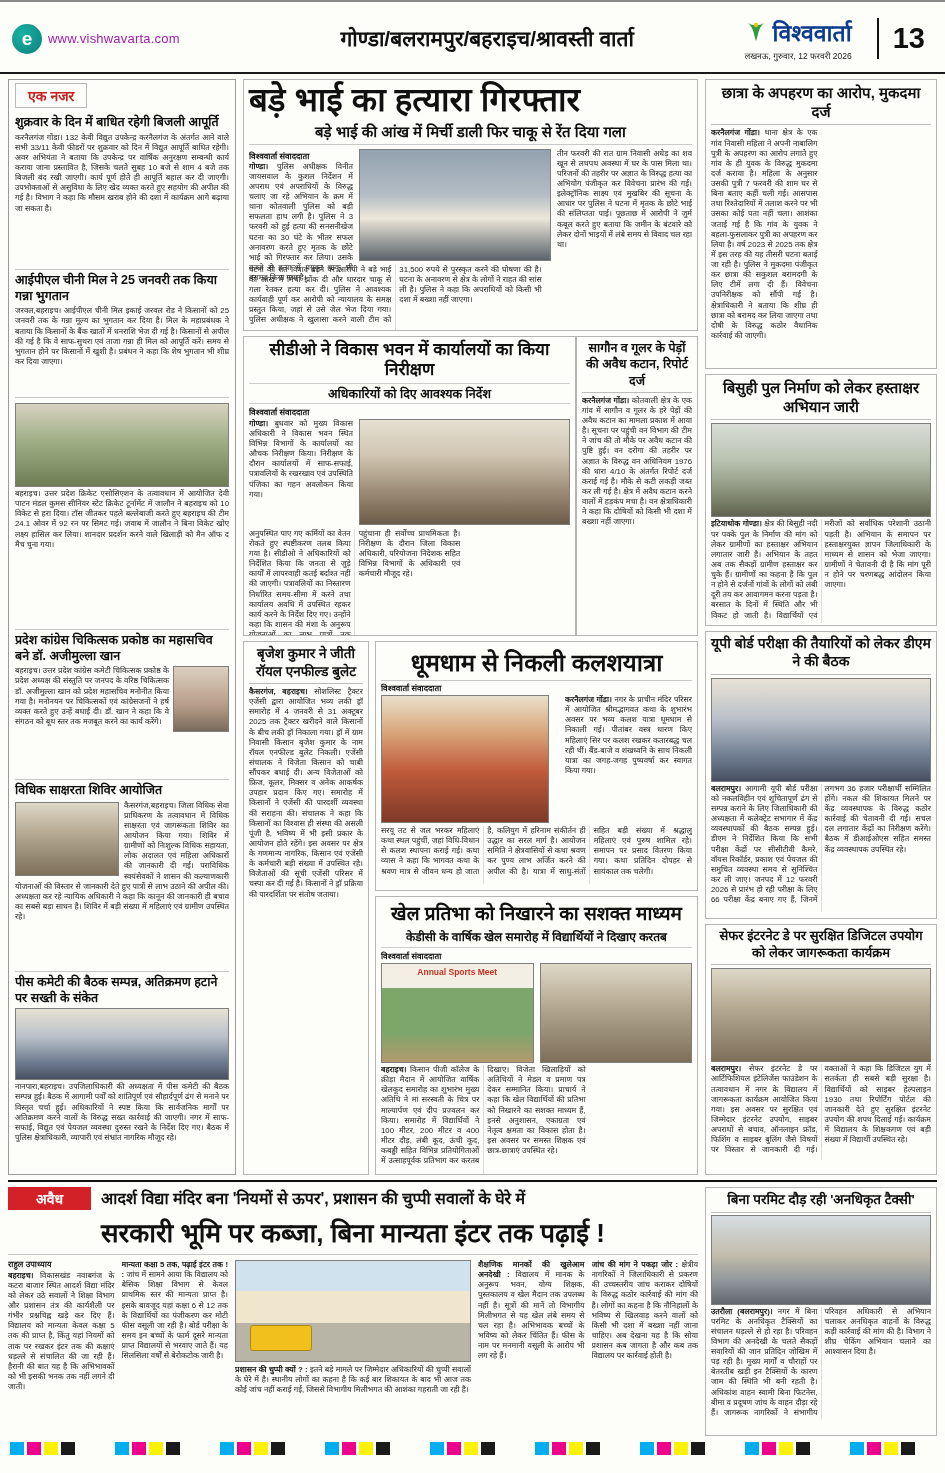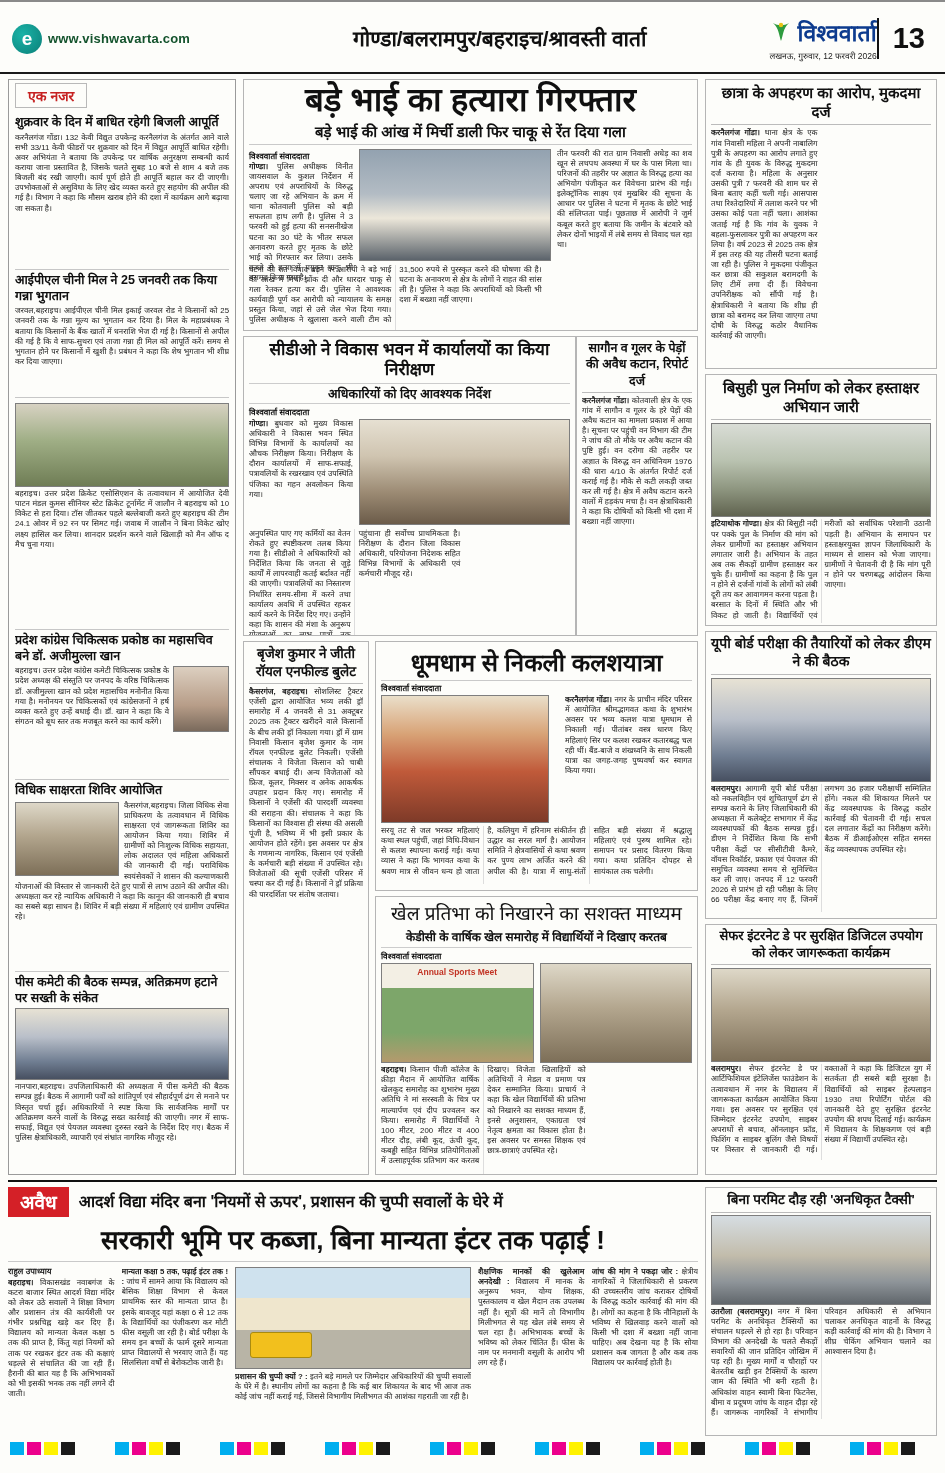--- a/index.html
+++ b/index.html
@@ -5,23 +5,23 @@
   html,body{margin:0;padding:0;background:#e8e8e4}
   *{box-sizing:border-box}
   .page{width:945px;height:1473px;margin:0 auto;background:#fdfdfa;color:#101010;
         font-family:"Liberation Sans","DejaVu Sans",sans-serif;overflow:hidden;
         display:flex;flex-direction:column;border-top:2px solid #8a8a8a}
   
   .masthead{display:flex;align-items:center;gap:10px;padding:8px 12px 5px;border-bottom:2px solid #1a1a1a;height:72px;flex:0 0 auto}
   .mh-left{display:flex;align-items:center;gap:6px;width:218px}
   .elogo{width:30px;height:30px;border-radius:50%;background:radial-gradient(circle at 35% 35%,#1ab3a7,#0b7f78);
          color:#fff;font-weight:bold;font-size:19px;display:flex;align-items:center;justify-content:center;flex:0 0 auto}
-  .site-url{font-size:13px;font-weight:bold;letter-spacing:.2px;color:#14532d}
+  .site-url{font-size:13px;font-weight:normal;letter-spacing:.2px;color:#a21caf}
   .mh-center{flex:1;text-align:center;font-size:21px;font-weight:bold;line-height:1.1}
-  .mh-right{display:flex;align-items:center;gap:0}
+  .mh-right{display:flex;align-items:center;gap:25px}
   .brand-block{text-align:center}
   .brand-row{display:flex;align-items:center;justify-content:center;gap:4px}
   .brand-name{font-size:23px;font-weight:bold;color:#0d3b8e}
   .edition{font-size:8.5px;color:#222;margin-top:2px}
   .pagenum{font-size:29px;font-weight:bold;border-left:2px solid #111;padding:4px 8px 4px 14px}
   
   .body{font-size:7.8px;line-height:1.3;text-align:justify;color:#1b1b1b;overflow:hidden;column-fill:auto}
   .c2{column-count:2;column-gap:7px;column-rule:1px solid #ddd}
   .c3{column-count:3;column-gap:8px;column-rule:1px solid #ddd}
   .byl{font-size:8.2px;font-weight:bold;margin:1px 0}
@@ -48,21 +48,21 @@
   .ek-item{border-bottom:1px solid #c7c7c7;padding:3px 0;overflow:hidden}
   .ek-hl{font-size:12.5px;font-weight:bold;line-height:1.25;margin-bottom:2px}
   .ek-1{height:158px}.ek-2{height:128px}.ek-3{height:232px}.ek-4{height:150px}.ek-5{height:192px}.ek-6{height:196px;border-bottom:none}
   .ek-photo{width:100%;height:84px;margin:2px 0}
   .ek-photo-sm{float:right;width:56px;height:66px;margin:0 0 2px 4px}
   .ek-photo-left{float:left;width:104px;height:74px;margin:1px 5px 2px 0}
   .col-mid{flex:1;display:flex;flex-direction:column;gap:5px;min-width:0}
   .col-right{width:232px;display:flex;flex-direction:column;gap:5px}
   
   .lead{height:252px}
-  .lead-hl{font-size:33px;font-weight:900;text-align:center;line-height:1.05}
+  .lead-hl{font-size:33px;font-weight:900;text-align:left;line-height:1.05}
   .lead-sub{font-size:15px;font-weight:bold;text-align:center;margin:3px 0 4px;border-bottom:1px solid #c9c9c9;padding-bottom:3px}
   .lead-row{display:flex;gap:6px;height:112px}
   .lead-col1{width:104px}
   .lead-photo{width:192px;height:112px}
   .lead-col2{flex:1;min-width:0}
   .lead-bottom{margin-top:4px;height:70px}
   
   .row2{display:flex;height:300px}
   .cdo{flex:1;min-width:0}
   .cdo-hl{font-size:17px;font-weight:bold;text-align:center;line-height:1.2}
@@ -77,21 +77,21 @@
   .row3{display:flex;gap:6px;flex:1;min-height:0}
   .brijesh{width:126px}
   .row3-right{flex:1;display:flex;flex-direction:column;gap:5px;min-width:0}
   .kalash{height:250px}
   .kalash-hl{font-size:24px;font-weight:900;text-align:center;border-bottom:1px solid #c9c9c9;padding-bottom:2px}
   .kalash-row{display:flex;gap:16px;height:128px;margin-top:2px}
   .kalash-photo{width:168px;height:128px}
   .kalash-col{flex:1;min-width:0}
   .kalash-bottom{margin-top:3px;height:58px}
   .khel{flex:1;min-height:0}
-  .khel-hl{font-size:19px;font-weight:400;text-align:center}
+  .khel-hl{font-size:19px;font-weight:700;text-align:center}
   .khel-sub{font-size:12px;font-weight:bold;text-align:center;margin:2px 0;border-bottom:1px solid #ccc;padding-bottom:2px}
   .khel-photos{display:flex;gap:6px;height:100px;margin:2px 0}
   .khel-photo{flex:1}
   .khel-bottom{height:110px}
   
   .rhl{font-size:15px;font-weight:bold;text-align:center;line-height:1.28;border-bottom:1px solid #bbb;padding-bottom:3px;margin-bottom:3px}
   .chhatra{height:290px}
   .chhatra .body{height:234px}
   .bisuhi{height:252px}
   .r-photo{width:100%;height:94px;margin:2px 0}
@@ -99,21 +99,21 @@
   .upboard{height:288px}
   .upboard .r-photo{height:104px}
   .upboard .body{height:128px}
   .safer{flex:1;min-height:0}
   .safer .rhl{font-size:13px}
   .safer .body{height:96px}
   
   .bottom{border-top:2.5px solid #111;margin:2px 8px 0;padding-top:5px;display:flex;gap:7px;height:256px;flex:0 0 auto}
   .bottom-left{flex:1;min-width:0;overflow:hidden}
   .b-kickrow{display:flex;align-items:center;gap:10px}
-  .b-tag{background:#d42027;color:#fff;font-weight:bold;font-size:19px;padding:2px 12px;flex:0 0 auto}
+  .b-tag{background:#d42027;color:#fff;font-weight:bold;font-size:14px;padding:2px 28px;flex:0 0 auto}
   .b-kicker{font-size:16px;font-weight:bold;line-height:1.2}
   .b-hl{font-size:26px;font-weight:900;text-align:center;margin:4px 0 5px;border-bottom:1px solid #c9c9c9;padding-bottom:4px}
   .b-grid{display:grid;grid-template-columns:1fr 1fr 236px 1fr 1fr;gap:7px;height:176px}
   .b-grid .body{height:100%}
   .b-photo{width:100%;height:102px}
   .b-phtext{height:66px;margin-top:3px}
   .bottom-right{width:232px;border:1px solid #b5b5b5;padding:3px 5px;overflow:hidden}
   .taxi-hl{font-size:13.5px;font-weight:bold;text-align:center;line-height:1.3;border-bottom:1px solid #bbb;padding-bottom:3px;margin-bottom:2px}
   .taxi-photo{width:100%;height:90px;margin:2px 0}
   .bottom-right .body{height:112px}

